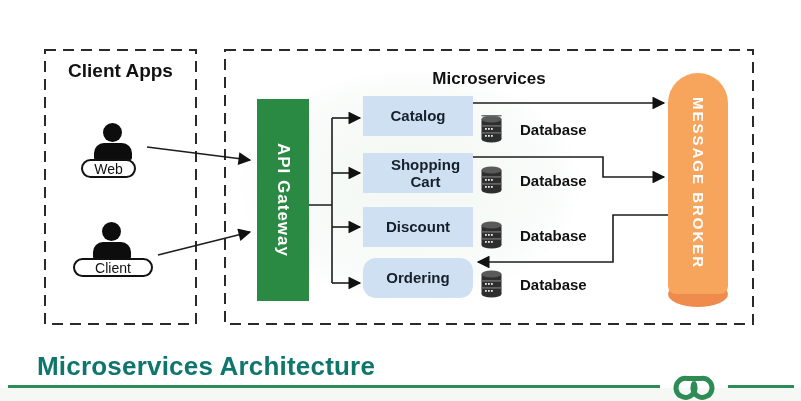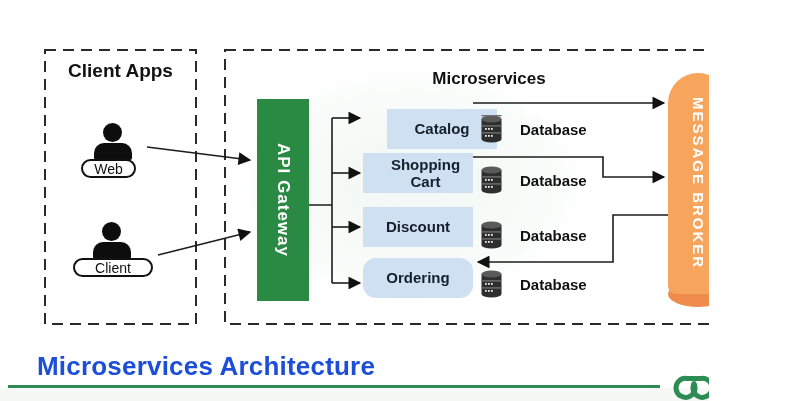--- a/index.html
+++ b/index.html
@@ -1,18 +1,18 @@
 <!DOCTYPE html>
 <html><head>
 <meta charset="utf-8">
 <style>
   html,body{margin:0;padding:0;background:#fff;}
   *{box-sizing:border-box;}
   .canvas{
-    position:relative;width:709px;height:401px;background:#ffffff;overflow:hidden;
+    position:relative;width:801px;height:401px;background:#ffffff;overflow:hidden;
     font-family:"Liberation Sans","DejaVu Sans",sans-serif;color:#1b2430;
   }
   .watermark{
     position:absolute;left:240px;top:70px;width:340px;height:230px;border-radius:50%;
     background:radial-gradient(ellipse at center, rgba(46,139,70,0.06) 0%, rgba(46,139,70,0.03) 55%, rgba(46,139,70,0) 75%);
     pointer-events:none;
   }
   svg.overlay{position:absolute;left:0;top:0;width:801px;height:401px;}
   .group-label{position:absolute;font-weight:bold;color:#111;}
   .label-client{left:45px;top:60px;width:151px;text-align:center;font-size:19px;}
@@ -32,39 +32,39 @@
     position:absolute;left:668px;top:281px;width:60px;height:26px;background:#ef8c4d;border-radius:50%;
   }
   .broker .vtext{
     writing-mode:vertical-rl;color:#fff;font-weight:bold;font-size:15px;letter-spacing:2px;white-space:nowrap;
   }
   .service{
     position:absolute;left:363px;width:110px;height:40px;background:#cfe0f2;
     display:flex;align-items:center;justify-content:center;text-align:center;
     font-weight:bold;font-size:15px;line-height:1.15;color:#15202b;padding:0 4px;
   }
-  .svc-0{top:109px;margin-left:24px;} .svc-1{top:153px;padding-left:19px;} .svc-2{top:207px;} .svc-3{top:258px;border-radius:13px;}
+  .svc-0{top:96px;} .svc-1{top:153px;padding-left:19px;} .svc-2{top:207px;} .svc-3{top:258px;border-radius:13px;}
   .dbrow{
     position:absolute;left:481px;height:30px;display:flex;align-items:center;gap:18px;
   }
   .db-0{top:114px;} .db-1{top:165px;} .db-2{top:220px;} .db-3{top:269px;}
   .dbrow .dblabel{font-weight:bold;font-size:15px;color:#111;}
   .person{position:absolute;width:60px;}
   .person .head{position:absolute;width:19px;height:19px;border-radius:50%;background:#0d0d0d;left:20px;top:0;}
   .person .body{position:absolute;width:38px;height:17px;border-radius:10px 10px 2px 2px;background:#0d0d0d;left:11px;top:20px;}
   .pill{
     position:absolute;height:19px;border:2px solid #111;border-radius:11px;background:#fff;
     display:flex;align-items:center;justify-content:center;font-size:14px;color:#111;z-index:2;
   }
   .pill-web{left:81px;top:159px;width:55px;}
   .pill-mobile{left:73px;top:258px;width:80px;}
   .person-web{left:83px;top:123px;}
   .person-mobile{left:82px;top:222px;}
   .title{
-    position:absolute;left:37px;top:351px;font-size:26px;font-weight:bold;color:#1d4ed8;letter-spacing:0.2px;
+    position:absolute;left:37px;top:351px;font-size:26px;font-weight:bold;color:#0f766e;letter-spacing:0.2px;
   }
   .footer-line{position:absolute;top:385px;height:3px;background:#2c8c54;}
   .fl-left{left:8px;width:652px;}
   .fl-right{left:728px;width:66px;}
   .footer-bg{position:absolute;left:0;top:388px;width:801px;height:13px;background:#f6f8f6;}
   .gfg-logo{position:absolute;left:670px;top:371px;width:48px;height:30px;}
 </style>
 </head>
 <body>
 

